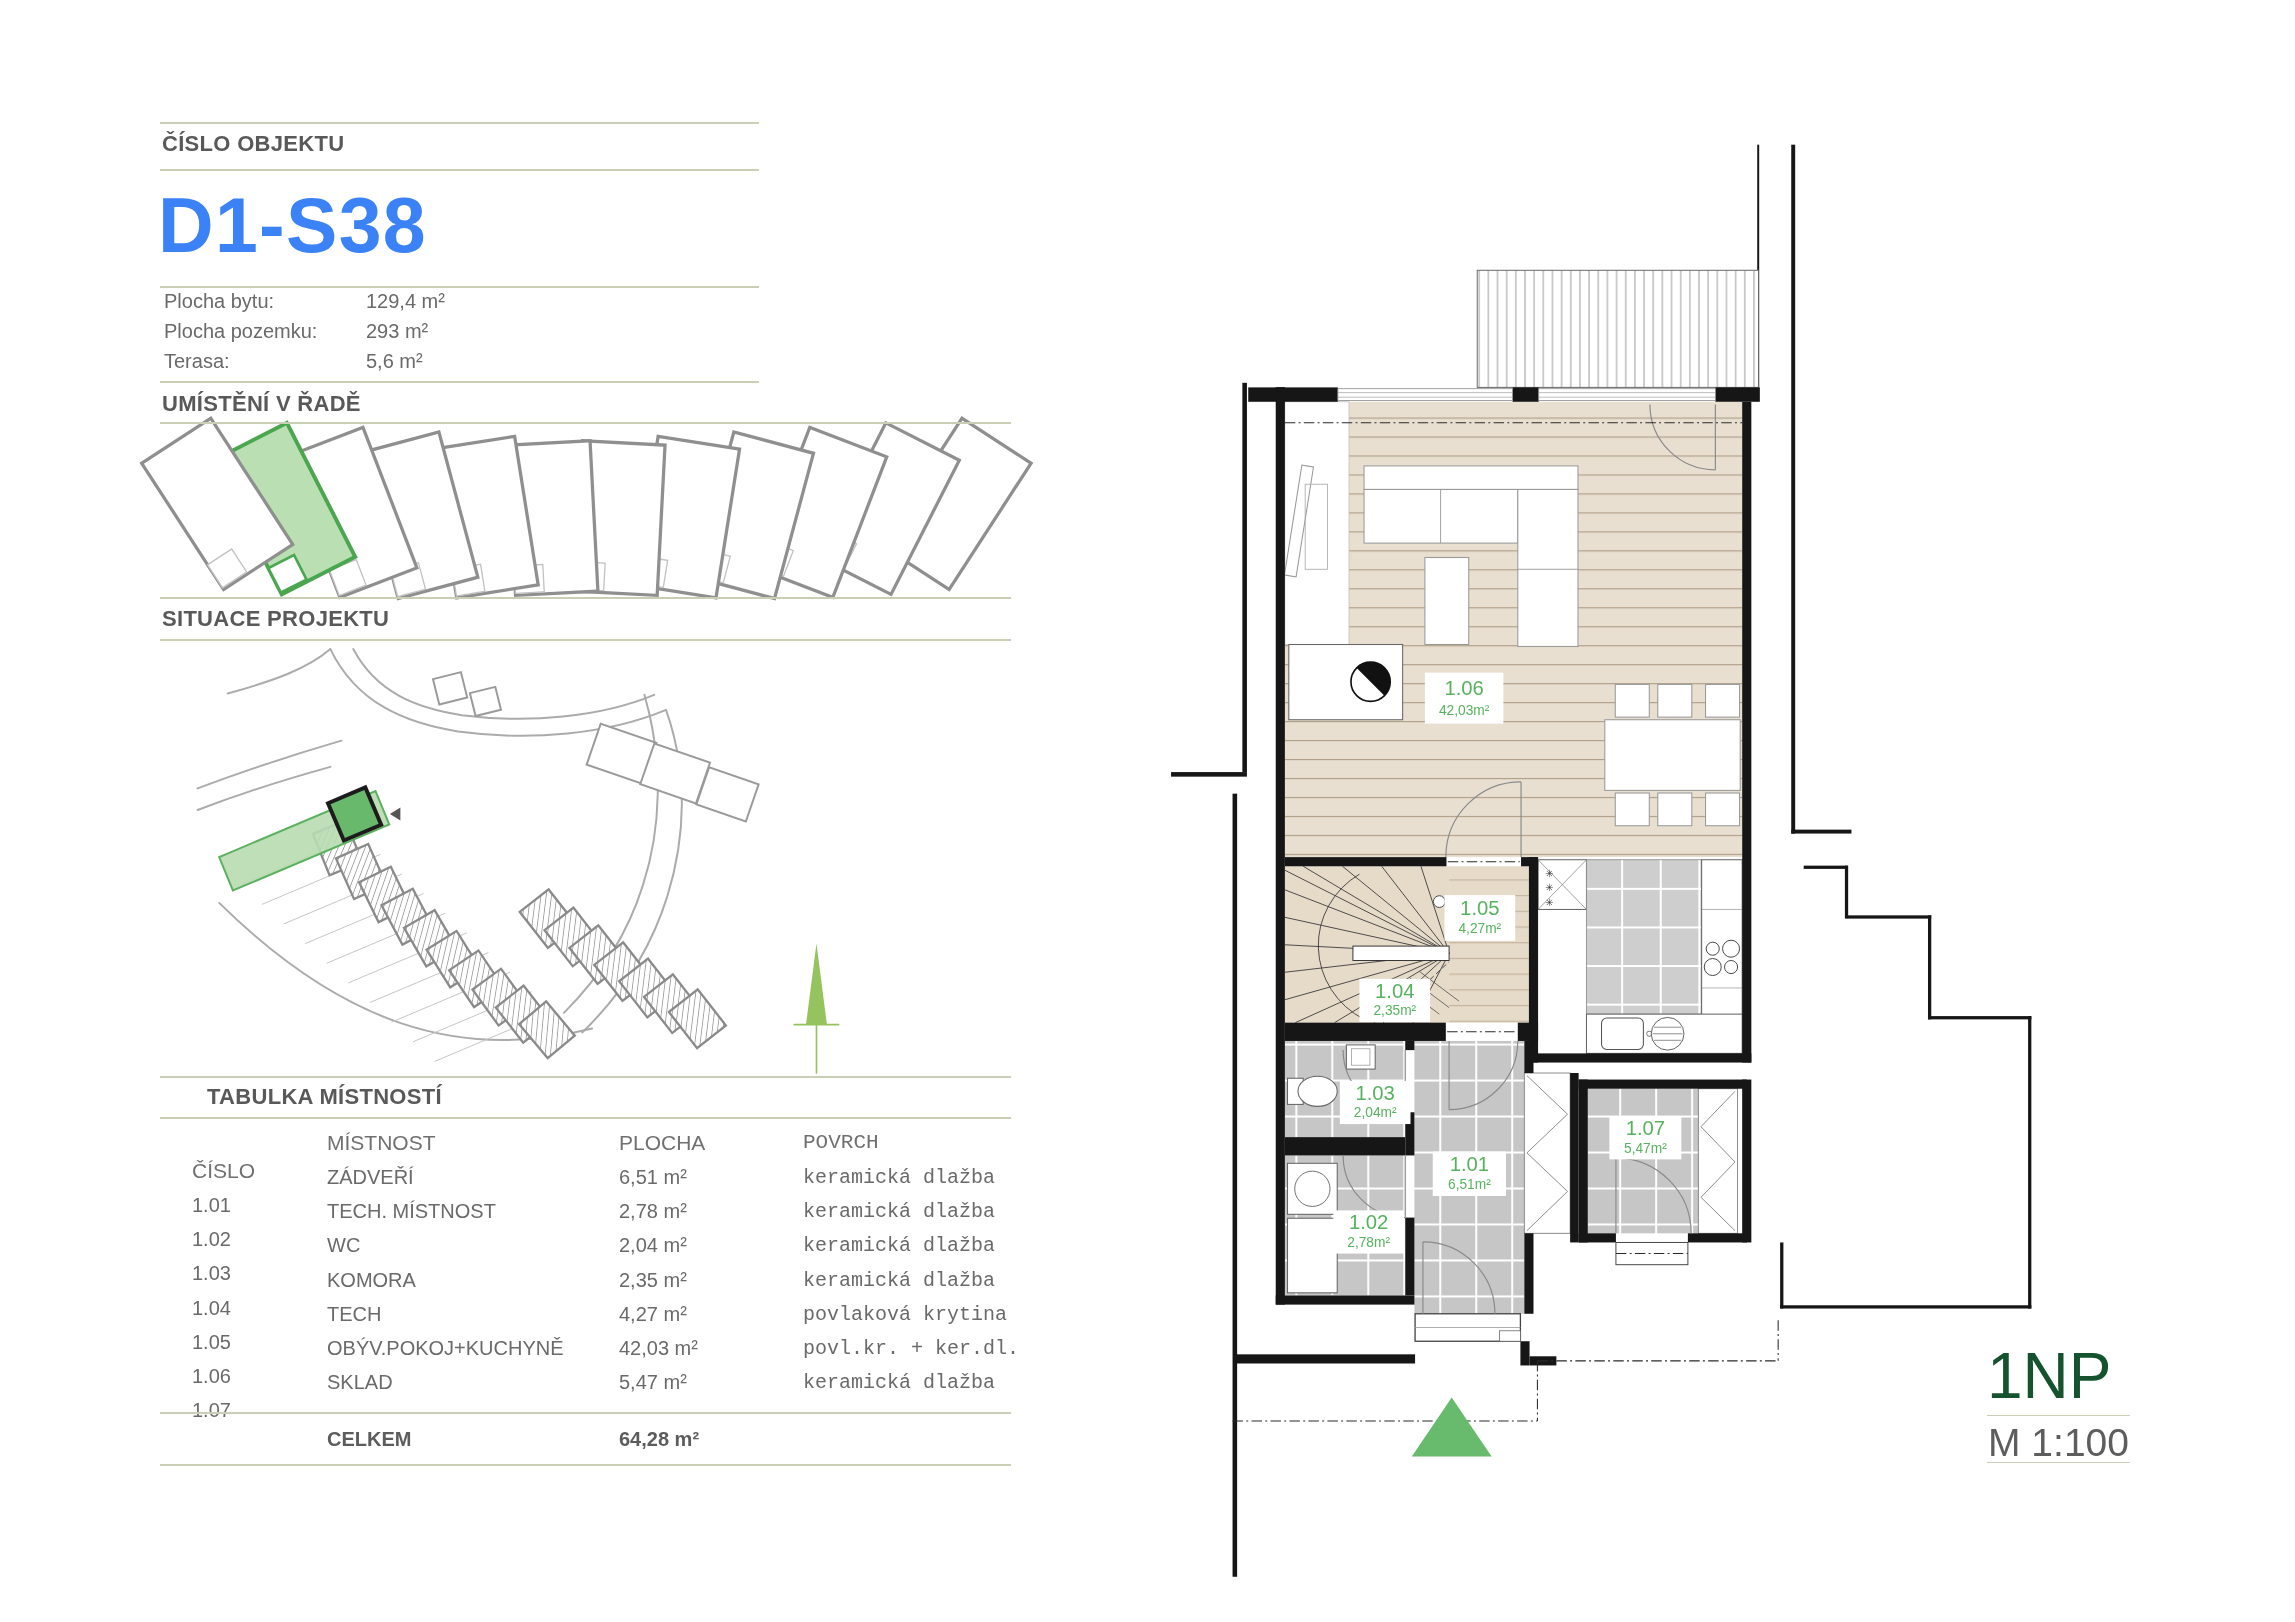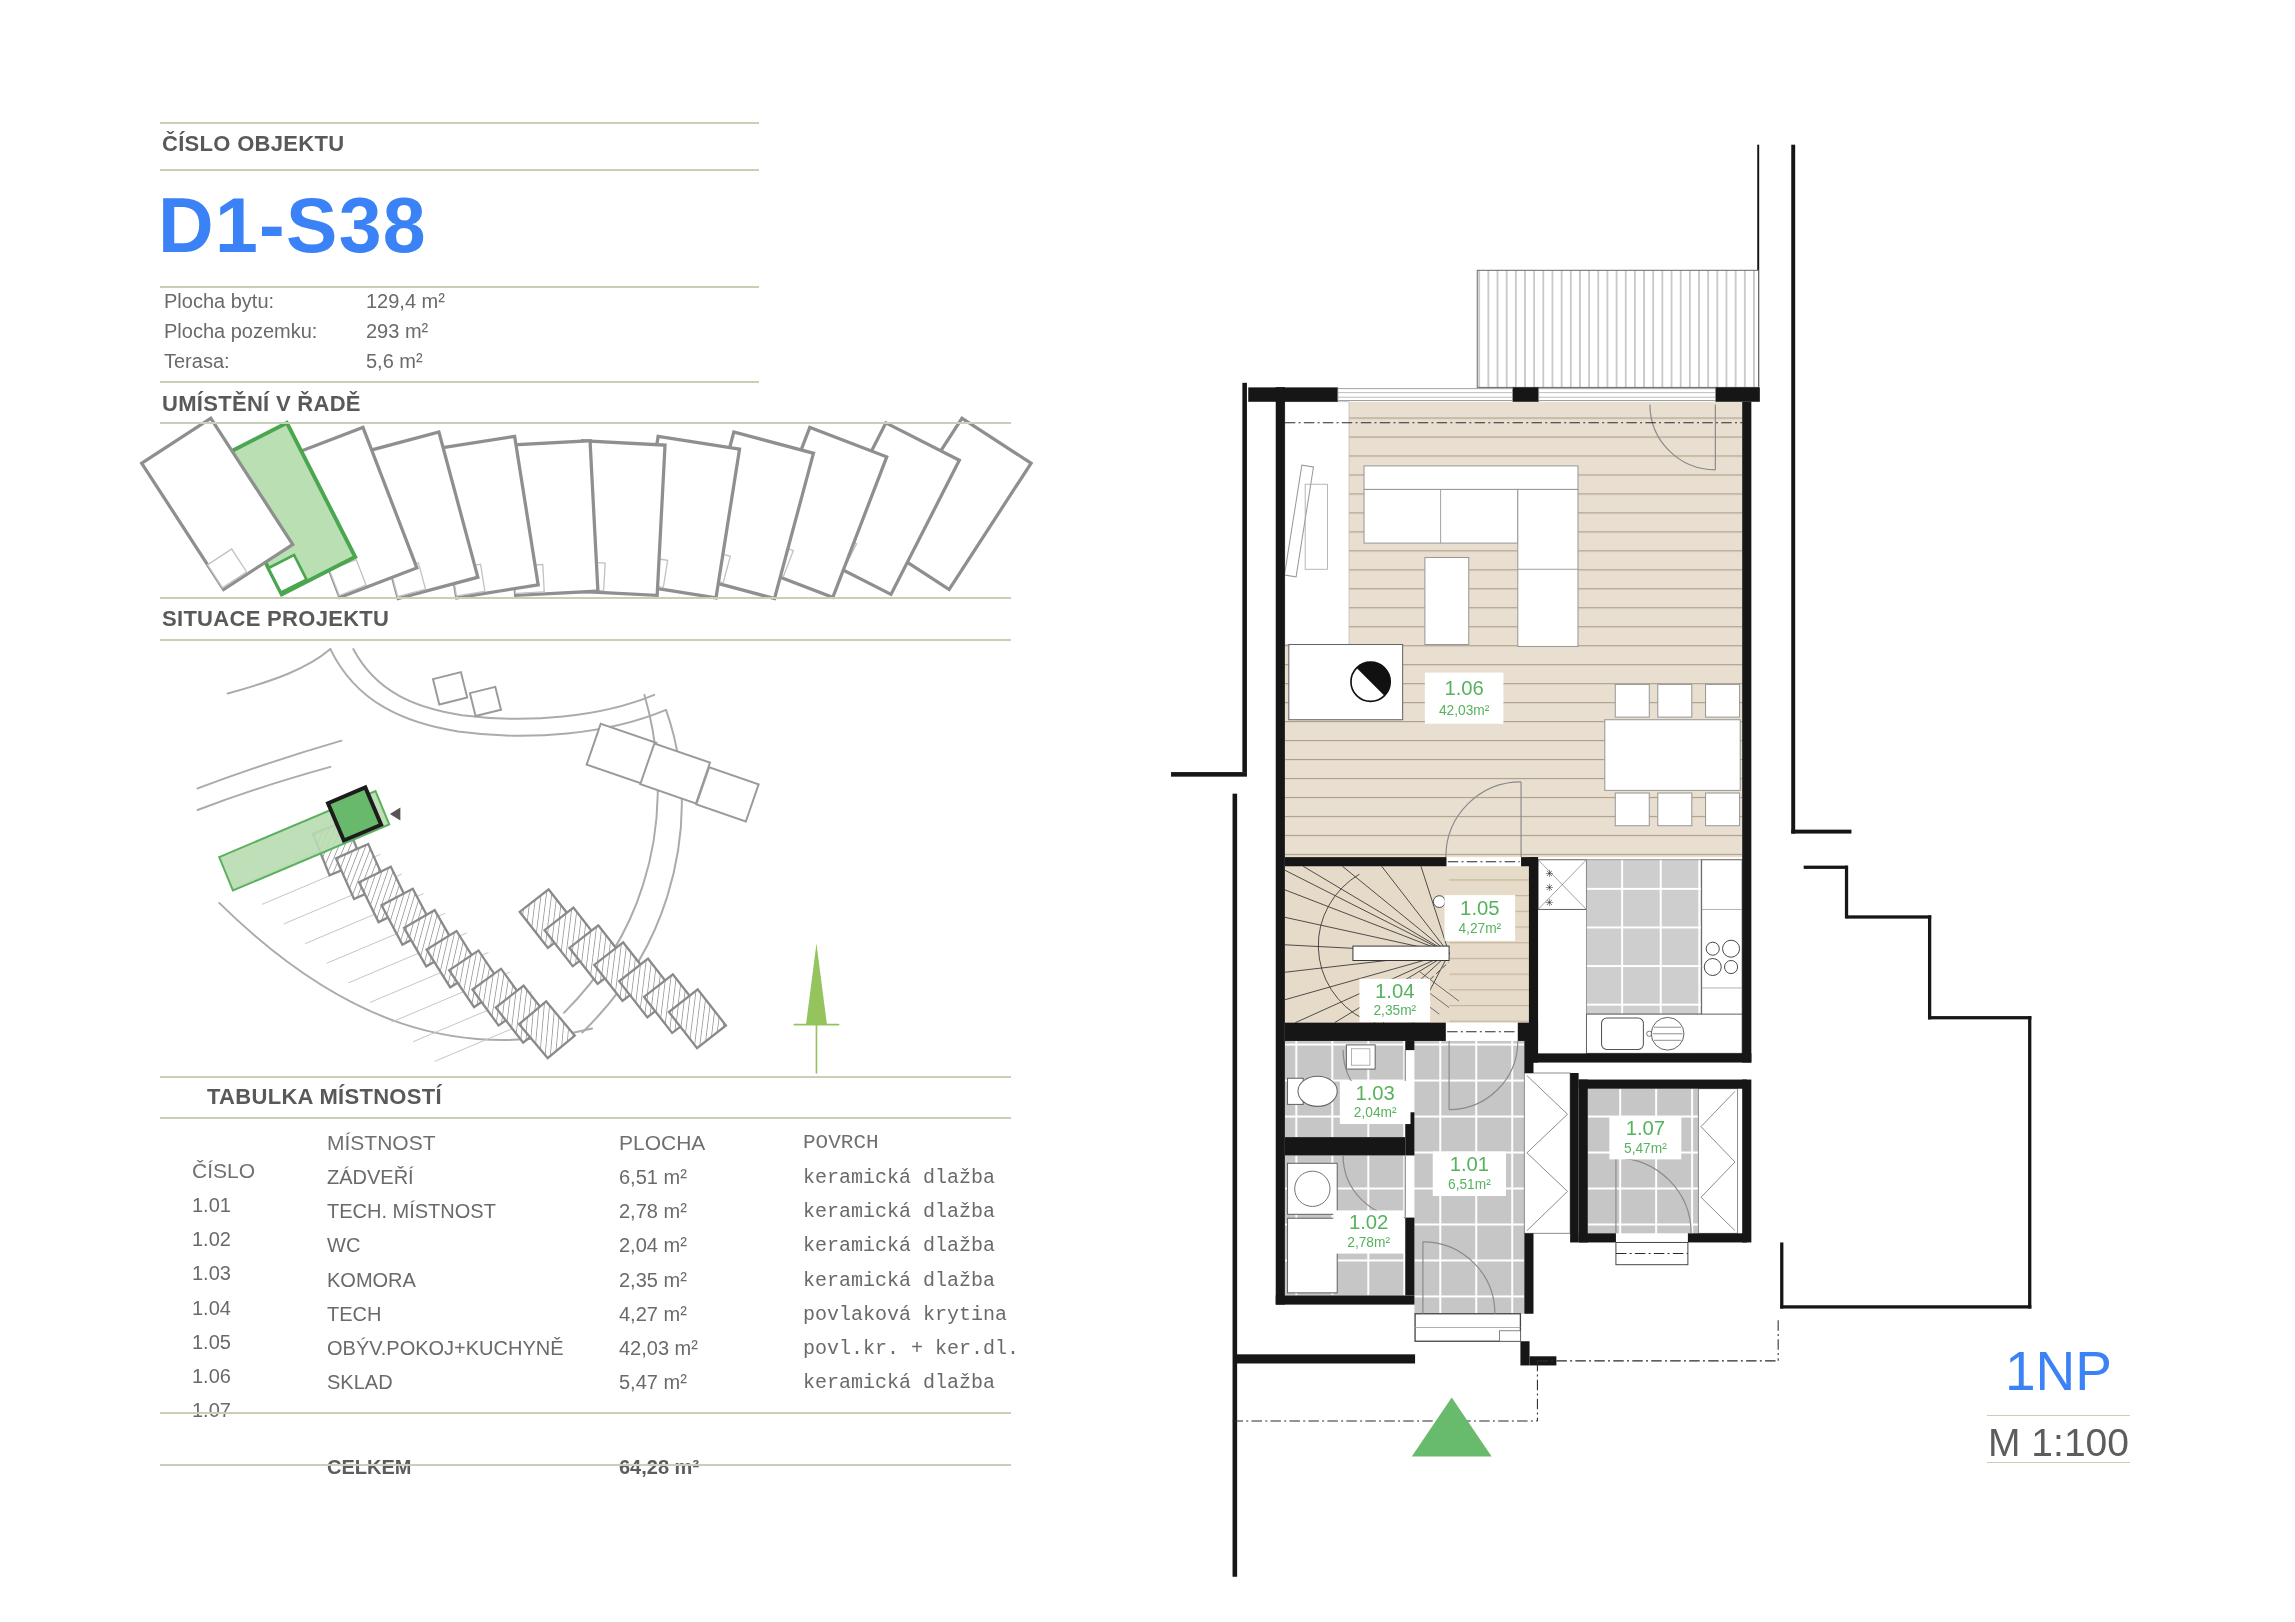--- a/index.html
+++ b/index.html
@@ -6,27 +6,27 @@
   .page{position:relative;width:2295px;height:1622px;background:#ffffff;overflow:hidden;
         font-family:"Liberation Sans", sans-serif;}
   .page svg.art{position:absolute;left:0;top:0;}
   .abs{position:absolute;white-space:nowrap;}
   .rule{position:absolute;height:2px;background:#c8cfb6;}
   .sechead{font-size:22px;font-weight:bold;color:#595959;letter-spacing:0.3px;}
   .bigid{font-size:77px;font-weight:bold;color:#3b82f6;letter-spacing:1.3px;}
   .det-label,.det-value{font-size:20px;color:#6a6a6a;}
   .thead span{font-size:21px;color:#707070;}
   .trow span{font-size:20px;color:#6a6a6a;}
-  .trow.total span{font-weight:bold;color:#5c5c5c;margin-top:28px;}
+  .trow.total span{font-weight:bold;color:#5c5c5c;}
   .c1{position:absolute;left:192px;margin-top:28px;}
   .c2{position:absolute;left:327px;}
   .c3{position:absolute;left:619px;}
   .c4{position:absolute;left:803px;font-family:Liberation Mono, monospace;}
   .trow,.thead{position:absolute;left:0;top:0;width:1047px;height:26px;}
-  .floorlabel{font-size:55px;color:#3b82f6;text-align:center;width:143px;}
+  .floorlabel{font-size:64px;color:#14532d;width:143px;}
   .scalelabel{font-size:39px;color:#5d5d5d;text-align:center;width:143px;}
   
   .st{fill:none;stroke:#ababab;stroke-width:3px;}
   .fan line{stroke:#c4c4c4;stroke-width:1.5px;}
   .oh rect{fill:#ffffff;stroke:#9a9a9a;stroke-width:3px;}
   .hh rect{fill:url(#hatch);stroke:#8a8a8a;stroke-width:3.5px;}
   .rowhouse rect.body{fill:#ffffff;stroke:#8f8f8f;stroke-width:5px;}
   .rowhouse rect.porch{fill:#ffffff;stroke:#c2c2c2;stroke-width:2px;}
   .rowhouse.green rect.body{fill:#b9dfb3;stroke:#4aa64f;stroke-width:6px;}
   .rowhouse.green rect.porch{fill:#ffffff;stroke:#4aa64f;stroke-width:4px;}

